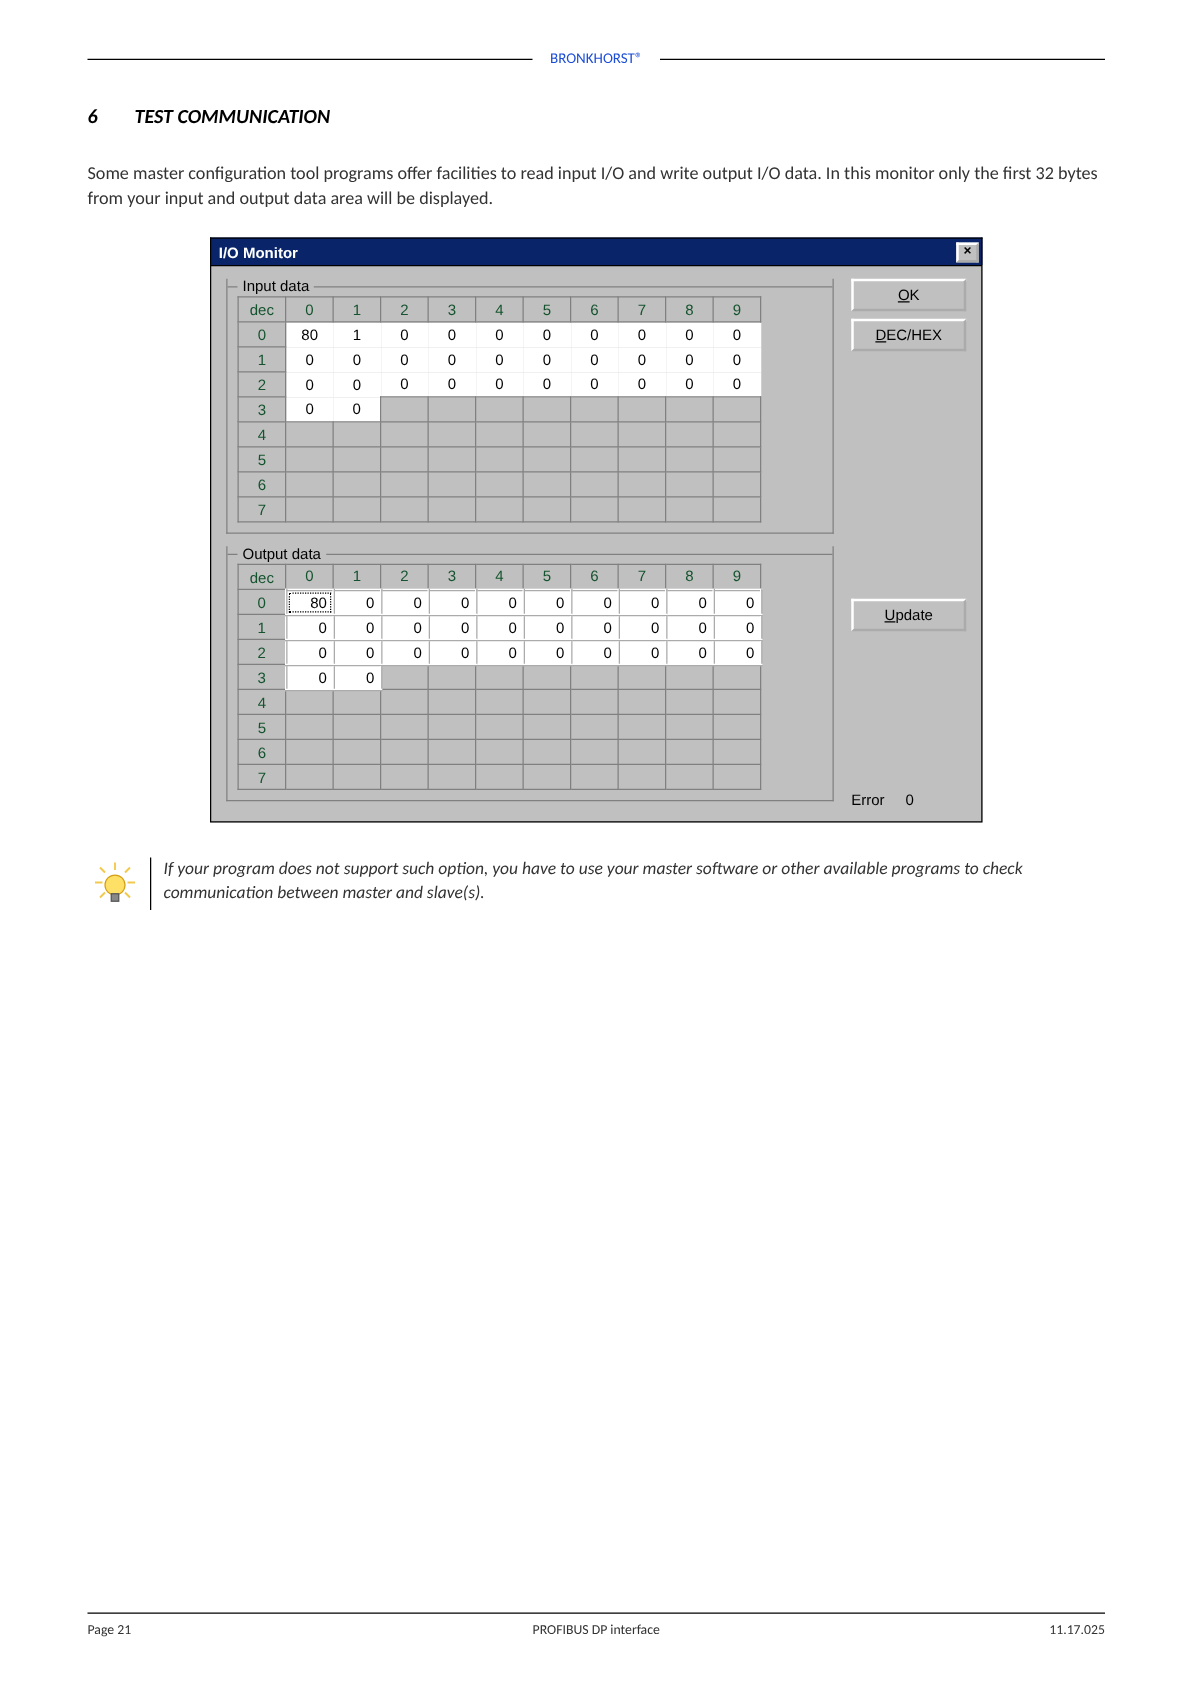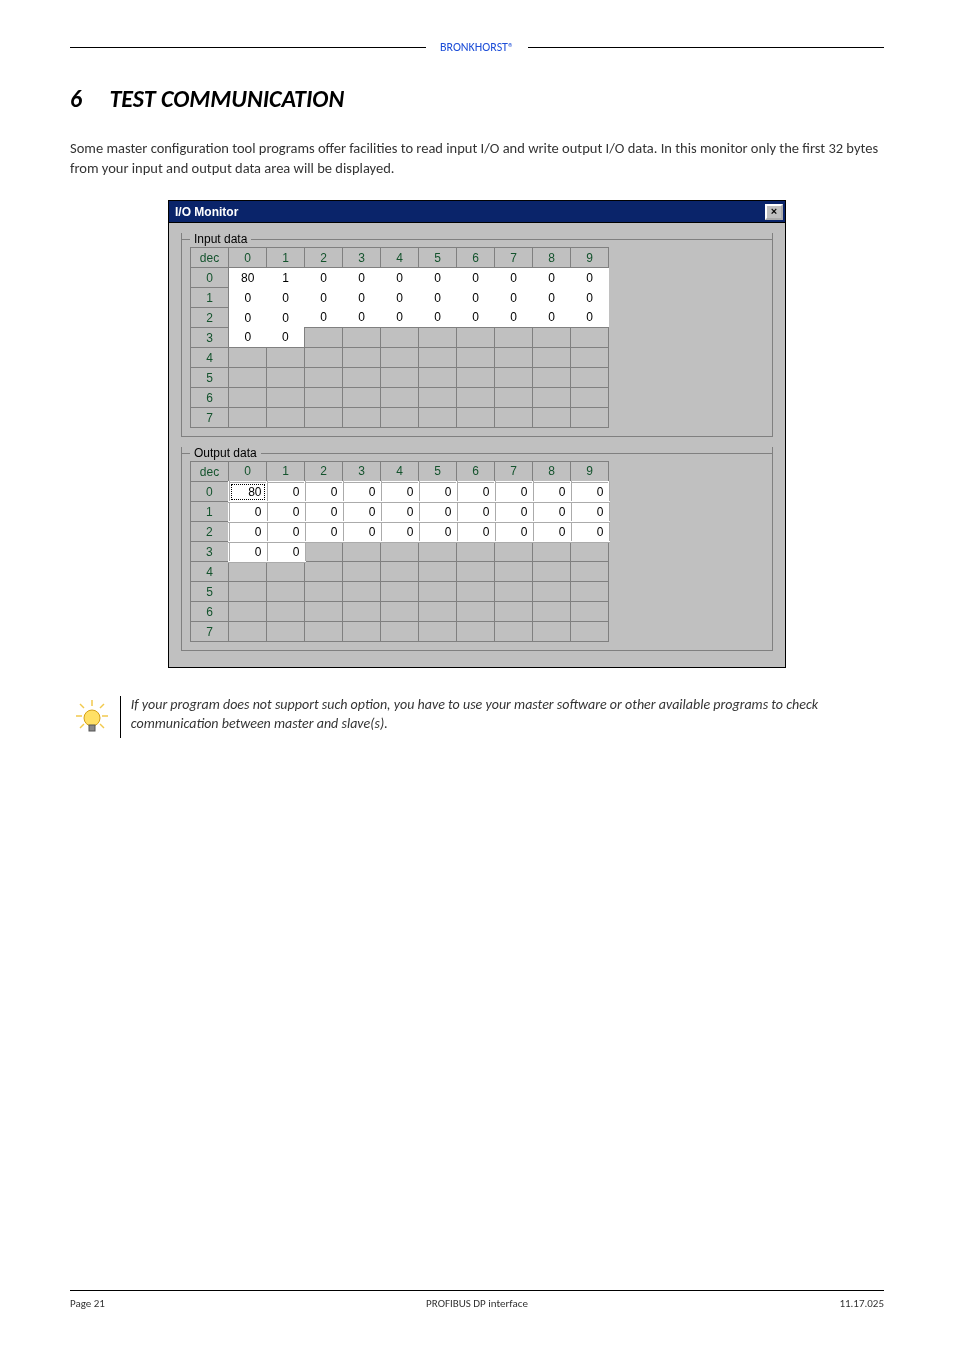--- a/index.html
+++ b/index.html
@@ -21,21 +21,21 @@
     gap: 14px;
     font-size: 12px;
     color: #1d4ed8;
     margin-bottom: 30px;
   }
   .top-header .line { flex: 1; height: 1px; background: #000; }
   .top-header .brand { white-space: nowrap; }
   .h1 {
     font-style: italic;
     font-weight: 700;
-    font-size: 24px;
+    font-size: 16px;
     margin: 0 0 26px 0;
     color: #000;
   }
   .h1 .num { display: inline-block; width: 34px; }
   .body-text {
     font-size: 14.5px;
     line-height: 1.35;
     color: #333;
     margin-bottom: 22px;
   }
@@ -445,20 +445,32 @@
                   <td class="empty"></td>
                   <td class="empty"></td>
                   <td class="empty"></td>
                   <td class="empty"></td>
                   <td class="empty"></td>
                   <td class="empty"></td>
                   <td class="empty"></td>
                 </tr>
               </tbody>
           </table>
+        </div>
+      </div>
+      <div class="right-col">
+        <button class="win-btn"><span class="ul">O</span><span>K</span></button>
+        <button class="win-btn"><span class="ul">D</span>EC/HEX</button>
+        <div style="height:186px"></div>
+        <button class="win-btn"><span class="ul">U</span>pdate</button>
+        <div class="spacer"></div>
+        <div class="err-line">
+          <span>Error</span>
+          &nbsp;&nbsp;&nbsp;
+          <span>0</span>
         </div>
       </div>
     </div>
   </div>
 
   <div class="tip">
     <div class="icon">
       <svg width="36" height="40" viewBox="0 0 36 40">
         <g stroke="#f2c94c" stroke-width="1.5" fill="none">
           <line x1="18" y1="2" x2="18" y2="8"></line>

